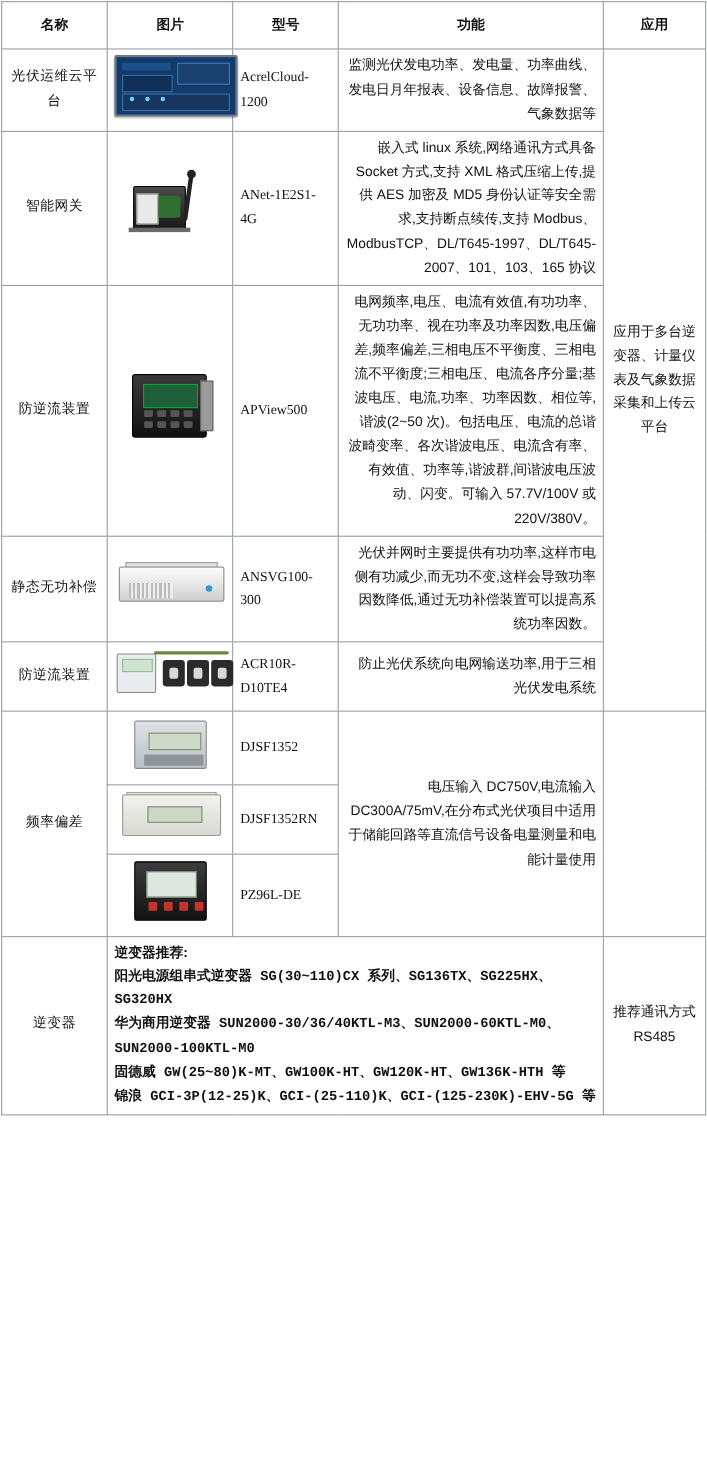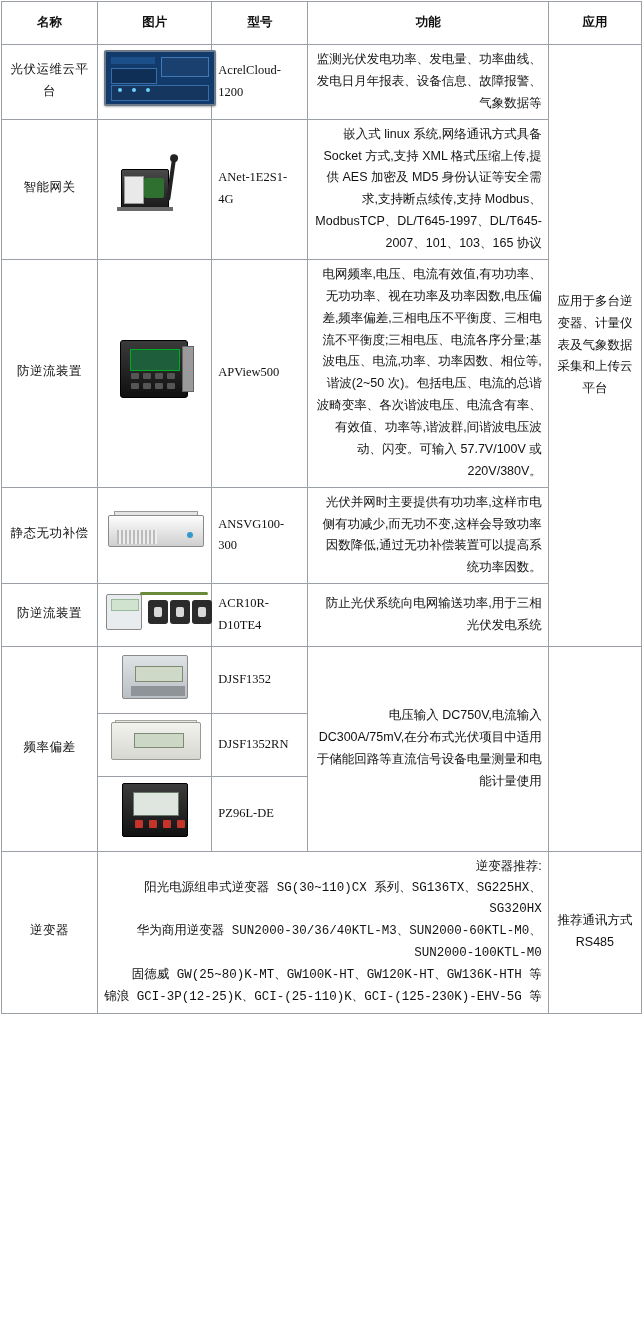--- a/index.html
+++ b/index.html
@@ -55,25 +55,26 @@
     font-size: 12.5px;
     line-height: 2.0;
     padding: 6px 5px;
     margin-top: 24px;
   }
   .c-img {
     text-align: center;
     padding: 6px 2px;
   }
   .c-invlist {
-    text-align: right;
+    text-align: left;
     font-size: 12px;
     line-height: 2.0;
     padding: 6px 7px;
     font-family: "Liberation Mono", monospace;
+    font-weight: bold;
   }
   .c-invlist .zh {
     font-family: "Liberation Sans", sans-serif;
   }
 
   
   .dev { display: inline-block; position: relative; }
 
   
   .dev-cloud {

